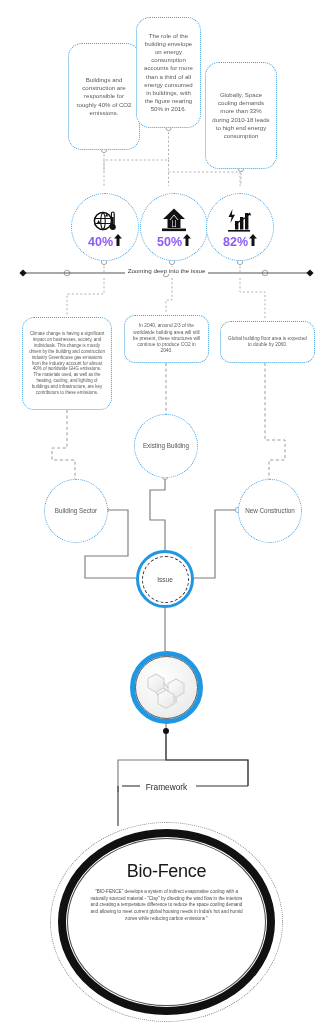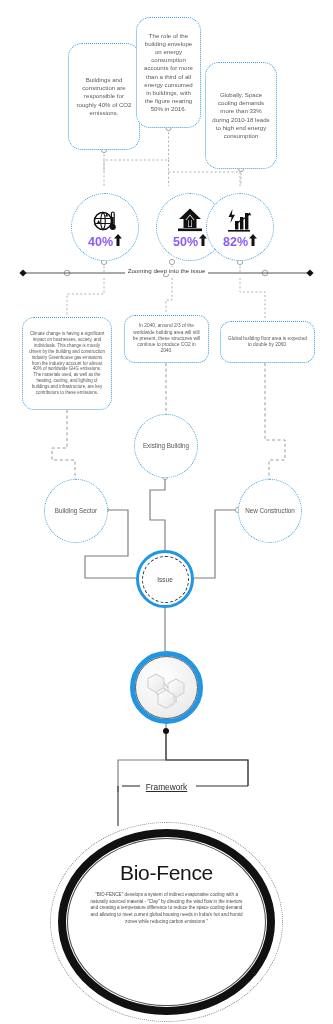--- a/index.html
+++ b/index.html
@@ -46,21 +46,21 @@
   .stat{
     position:absolute;
     width:66px;height:66px;
     border-radius:50%;
     border:1.4px dotted #3d9fe0;
     background:#fff;
     display:flex;flex-direction:column;
     align-items:center;justify-content:center;
   }
   .stat-1{left:71px; top:193px;}
-  .stat-2{left:156px;top:193px;}
+  .stat-2{left:140px;top:193px;}
   .stat-3{left:206px;top:193px;}
   .stat .glyph{height:28px;display:flex;align-items:flex-end;justify-content:center;}
   .stat .pct{
     font-size:12.5px;font-weight:bold;color:#8b5cf6;
     display:flex;align-items:flex-end;gap:1px;margin-top:1px;
     font-family:"Liberation Sans", sans-serif;
   }
   .stat .pct .uparrow{display:inline-block;}
   #divider-label{
     position:absolute;left:0;top:267px;width:333px;text-align:center;
@@ -103,42 +103,42 @@
     border:1px solid #5a5a5a;
     background:radial-gradient(circle at 38% 32%, #ffffff 0%, #f2f2f2 55%, #e3e3e3 100%);
     display:flex;align-items:center;justify-content:center;overflow:hidden;
   }
 
   
   #framework-label{
     position:absolute;left:0;top:782px;width:333px;text-align:center;
     font-size:8.3px;color:#2b2b2b;
   }
-  #framework-label span{background:#fff;padding:0 4px;text-decoration:underline;}
+  #framework-label span{background:#fff;padding:0 4px;}
 
   
   #biofence{
     position:absolute;left:50px;top:822px;width:233px;height:200px;
   }
   #bf-outer{
     position:absolute;left:0;top:0;width:233px;height:200px;
     border-radius:50%;border:0.9px dotted #8a8a8a;box-sizing:border-box;
   }
   #bf-ring{
     position:absolute;left:8px;top:7px;width:217px;height:186px;
     border-radius:50%;border:8px solid #111111;box-sizing:border-box;
   }
   #bf-inner{
     position:absolute;left:17px;top:16px;width:199px;height:168px;
     border-radius:50%;border:0.9px solid #4a4a4a;box-sizing:border-box;
     display:flex;flex-direction:column;align-items:center;justify-content:flex-start;
     padding-top:22px;box-sizing:border-box;
   }
   #bf-title{
-    font-size:21px;color:#171717;letter-spacing:-0.3px;
+    font-size:18px;color:#171717;letter-spacing:-0.3px;
     font-family:"Liberation Sans", sans-serif;
   }
   #bf-desc{
     width:154px;margin-top:7px;text-align:center;
     font-size:4.6px;line-height:1.45;color:#4d4d4d;
   }
 </style>
 </head>
 <body>
 

